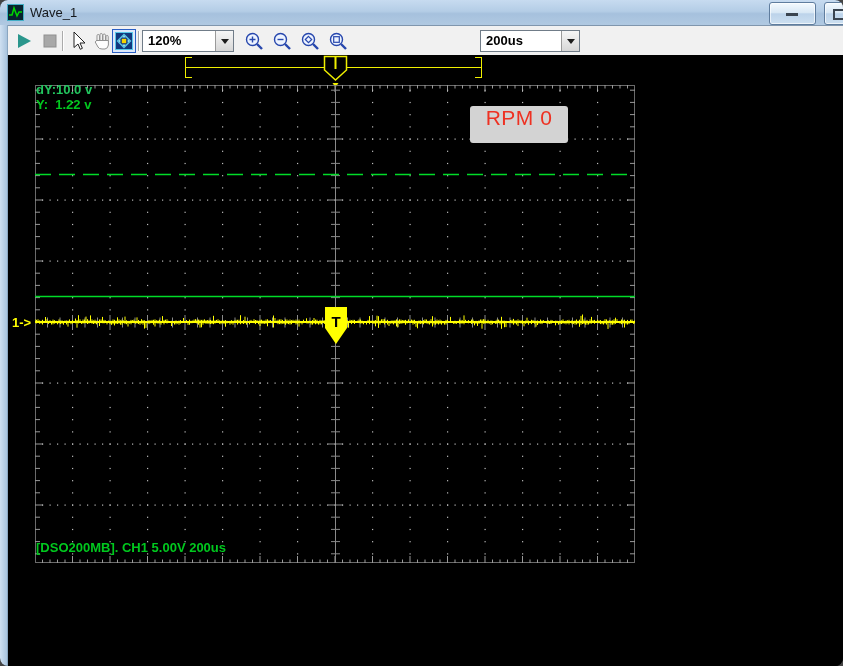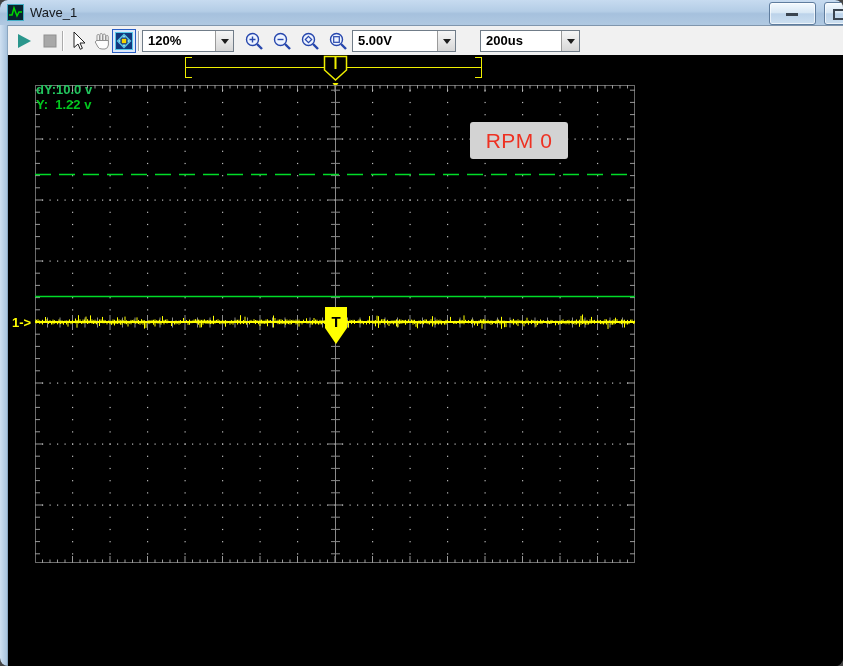--- a/index.html
+++ b/index.html
@@ -31,22 +31,22 @@
   .combo-btn{width:17px;background:linear-gradient(180deg,#f6f6f6,#d7d7d7);
     border-left:1px solid #9a9a9a;display:flex;align-items:center;justify-content:center;}
   .arrow-down{width:0;height:0;border:4px solid transparent;border-top:5px solid #1c1c1c;margin-top:5px;}
   
   .client-bg{position:absolute;left:8px;top:55px;right:0;bottom:0;background:#000;}
   .left-strip{position:absolute;left:0;top:25px;width:8px;height:641px;
     background:linear-gradient(90deg,#cfe0f1,#a9c4de);border-right:1px solid #8aa6c0;box-sizing:border-box;}
   .y-ruler{position:absolute;background:#efef00;}
   .readout{position:absolute;font-weight:bold;font-size:13px;line-height:15px;white-space:pre;}
   .status-text{position:absolute;left:36px;top:540px;font-weight:bold;font-size:13px;}
-  .rpm-box{position:absolute;left:470px;top:122px;width:98px;height:37px;border-radius:3px;
-    display:flex;align-items:center;justify-content:center;font-size:21px;letter-spacing:.5px;}
+  .rpm-box{position:absolute;left:470px;top:106px;width:98px;height:37px;border-radius:3px;
+    display:flex;justify-content:center;font-size:21px;letter-spacing:.5px;}
   .ch-marker{position:absolute;left:12px;top:315px;font-weight:bold;font-size:13px;}
   svg{display:block;}
 </style>
 </head>
 <body>
 
 <div class="window">
 
   <div class="titlebar">
     <svg class="app-icon" width="17" height="17">
@@ -134,26 +134,20 @@
     </svg>
   </button>
   <button class="tbtn" style="left:326px">
     <svg width="21" height="21">
       <circle cx="8.5" cy="8.5" r="6" fill="#eef4ff" stroke="#2747ad" stroke-width="1.4"></circle>
       <line x1="13" y1="13" x2="18" y2="18" stroke="#2747ad" stroke-width="2.4"></line>
       <rect x="5.7" y="5.7" width="5.6" height="5.6" fill="none" stroke="#2747ad" stroke-width="1.2"></rect>
     </svg>
   </button>
 
-  <div class="combo" style="left:352px;width:104px">
-    <span class="combo-text">5.00V</span>
-    <div class="combo-btn">
-      <div class="arrow-down"></div>
-    </div>
-  </div>
   <div class="combo" style="left:480px;width:100px">
     <span class="combo-text">200us</span>
     <div class="combo-btn">
       <div class="arrow-down"></div>
     </div>
   </div>
 
   <div class="client-bg"></div>
   <div class="left-strip"></div>
 
@@ -1509,14 +1503,15 @@
 
   <div class="readout" style="left: 36px; top: 82px; color: #22c55e;">dY:10.0 v</div>
   <div class="readout" style="left: 36px; top: 97px; color: rgb(0, 200, 30);">Y:  1.22 v</div>
 
   <div class="rpm-box" style="background: rgb(211, 211, 211); color: rgb(238, 49, 34);">
     <span>RPM 0</span>
   </div>
 
   <div class="ch-marker" style="color: rgb(255, 255, 0);">1-&gt;</div>
 
+  <div class="status-text" style="color: rgb(0, 200, 30);">[DSO200MB]. CH1 5.00V 200us</div>
 
 </div>
 
 </body></html>

